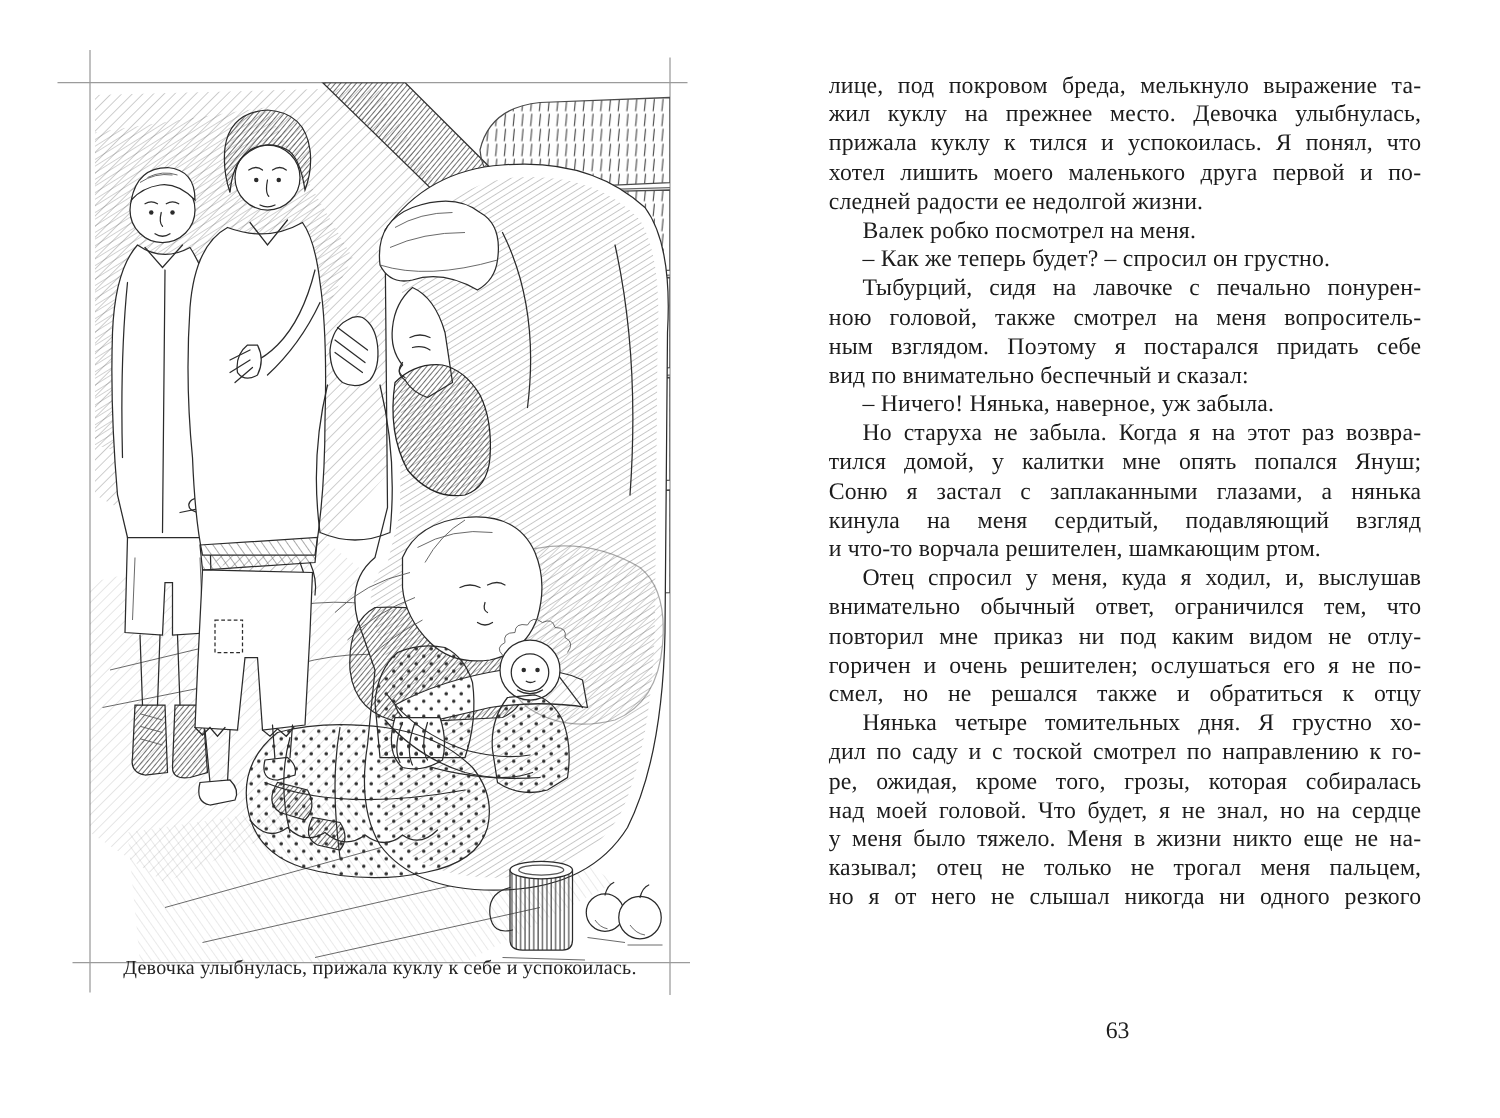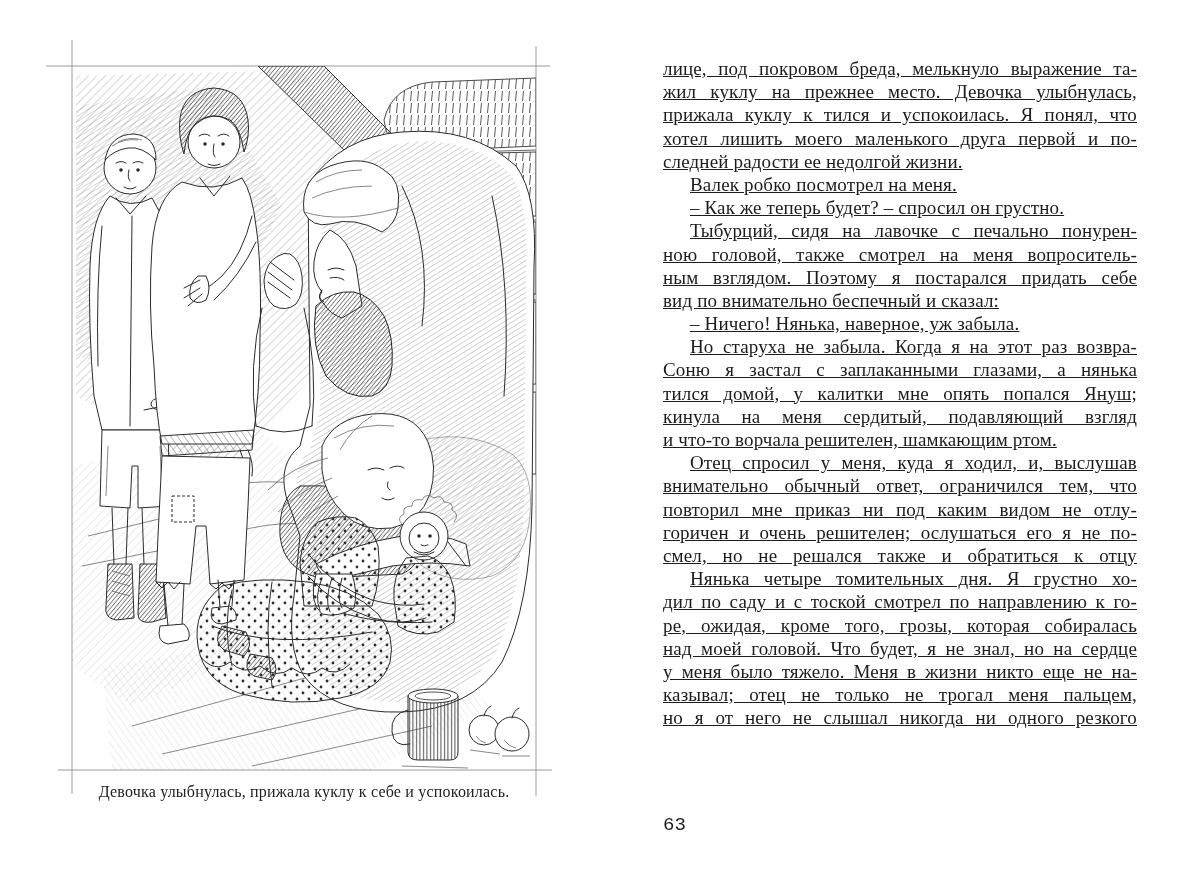--- a/index.html
+++ b/index.html
@@ -1,28 +1,28 @@
 <!DOCTYPE html>
 <html><head>
 <meta charset="utf-8">
 <style>
   html,body{margin:0;padding:0;background:#ffffff;}
   body{width:1200px;height:894px;position:relative;overflow:hidden;
        font-family:"Liberation Serif", serif;color:#1c1c1c;}
   .stage{position:absolute;inset:0;background:#fff;}
   #illu-wrap{position:absolute;left:40px;top:36px;width:528px;height:768px;}
-  .caption{position:absolute;left:72px;top:783px;width:464px;text-align:center;
+  .caption{position:absolute;left:72px;top:766px;width:464px;text-align:center;
            font-size:16px;letter-spacing:.2px;color:#222;}
   .col{position:absolute;left:663px;top:57px;width:474px;}
   .line{font-size:19px;line-height:23.2px;height:23.2px;overflow:hidden;
-        text-align:justify;text-align-last:justify;letter-spacing:.15px;text-decoration:underline;}
+        text-align:justify;text-align-last:justify;letter-spacing:.15px;}
   .line.ind{text-indent:27px;}
   .line.pend{text-align-last:left;}
-  .pageno{position:absolute;left:663px;top:814px;width:468px;text-align:left;
-          font-size:19px;padding-right:6px;box-sizing:border-box;font-family:Liberation Mono, monospace;}
+  .pageno{position:absolute;left:663px;top:814px;width:468px;text-align:center;
+          font-size:19px;padding-right:6px;box-sizing:border-box;}
   svg .ln{stroke:#2b2b2b;stroke-width:1;fill:none;stroke-linecap:round;}
   svg .wh{fill:#ffffff;stroke:#2b2b2b;stroke-width:1;}
   svg .thin{stroke:#555;stroke-width:.7;fill:none;}
 </style>
 </head>
 <body>
 
 <div class="stage">
 
   <div id="illu-wrap">
@@ -212,23 +212,23 @@
       <div class="line">ною головой, также смотрел на меня вопроситель-</div>
 
       <div class="line">ным взглядом. Поэтому я постарался придать себе</div>
 
       <div class="line pend">вид по внимательно беспечный и сказал:</div>
 
       <div class="line ind pend">– Ничего! Нянька, наверное, уж забыла.</div>
 
       <div class="line ind">Но старуха не забыла. Когда я на этот раз возвра-</div>
 
+      <div class="line">тился домой, у калитки мне опять попался Януш;</div>
+
       <div class="line">Соню я застал с заплаканными глазами, а нянька</div>
-
-      <div class="line">тился домой, у калитки мне опять попался Януш;</div>
 
       <div class="line">кинула на меня сердитый, подавляющий взгляд</div>
 
       <div class="line pend">и что-то ворчала решителен, шамкающим ртом.</div>
 
       <div class="line ind">Отец спросил у меня, куда я ходил, и, выслушав</div>
 
       <div class="line">внимательно обычный ответ, ограничился тем, что</div>
 
       <div class="line">повторил мне приказ ни под каким видом не отлу-</div>

